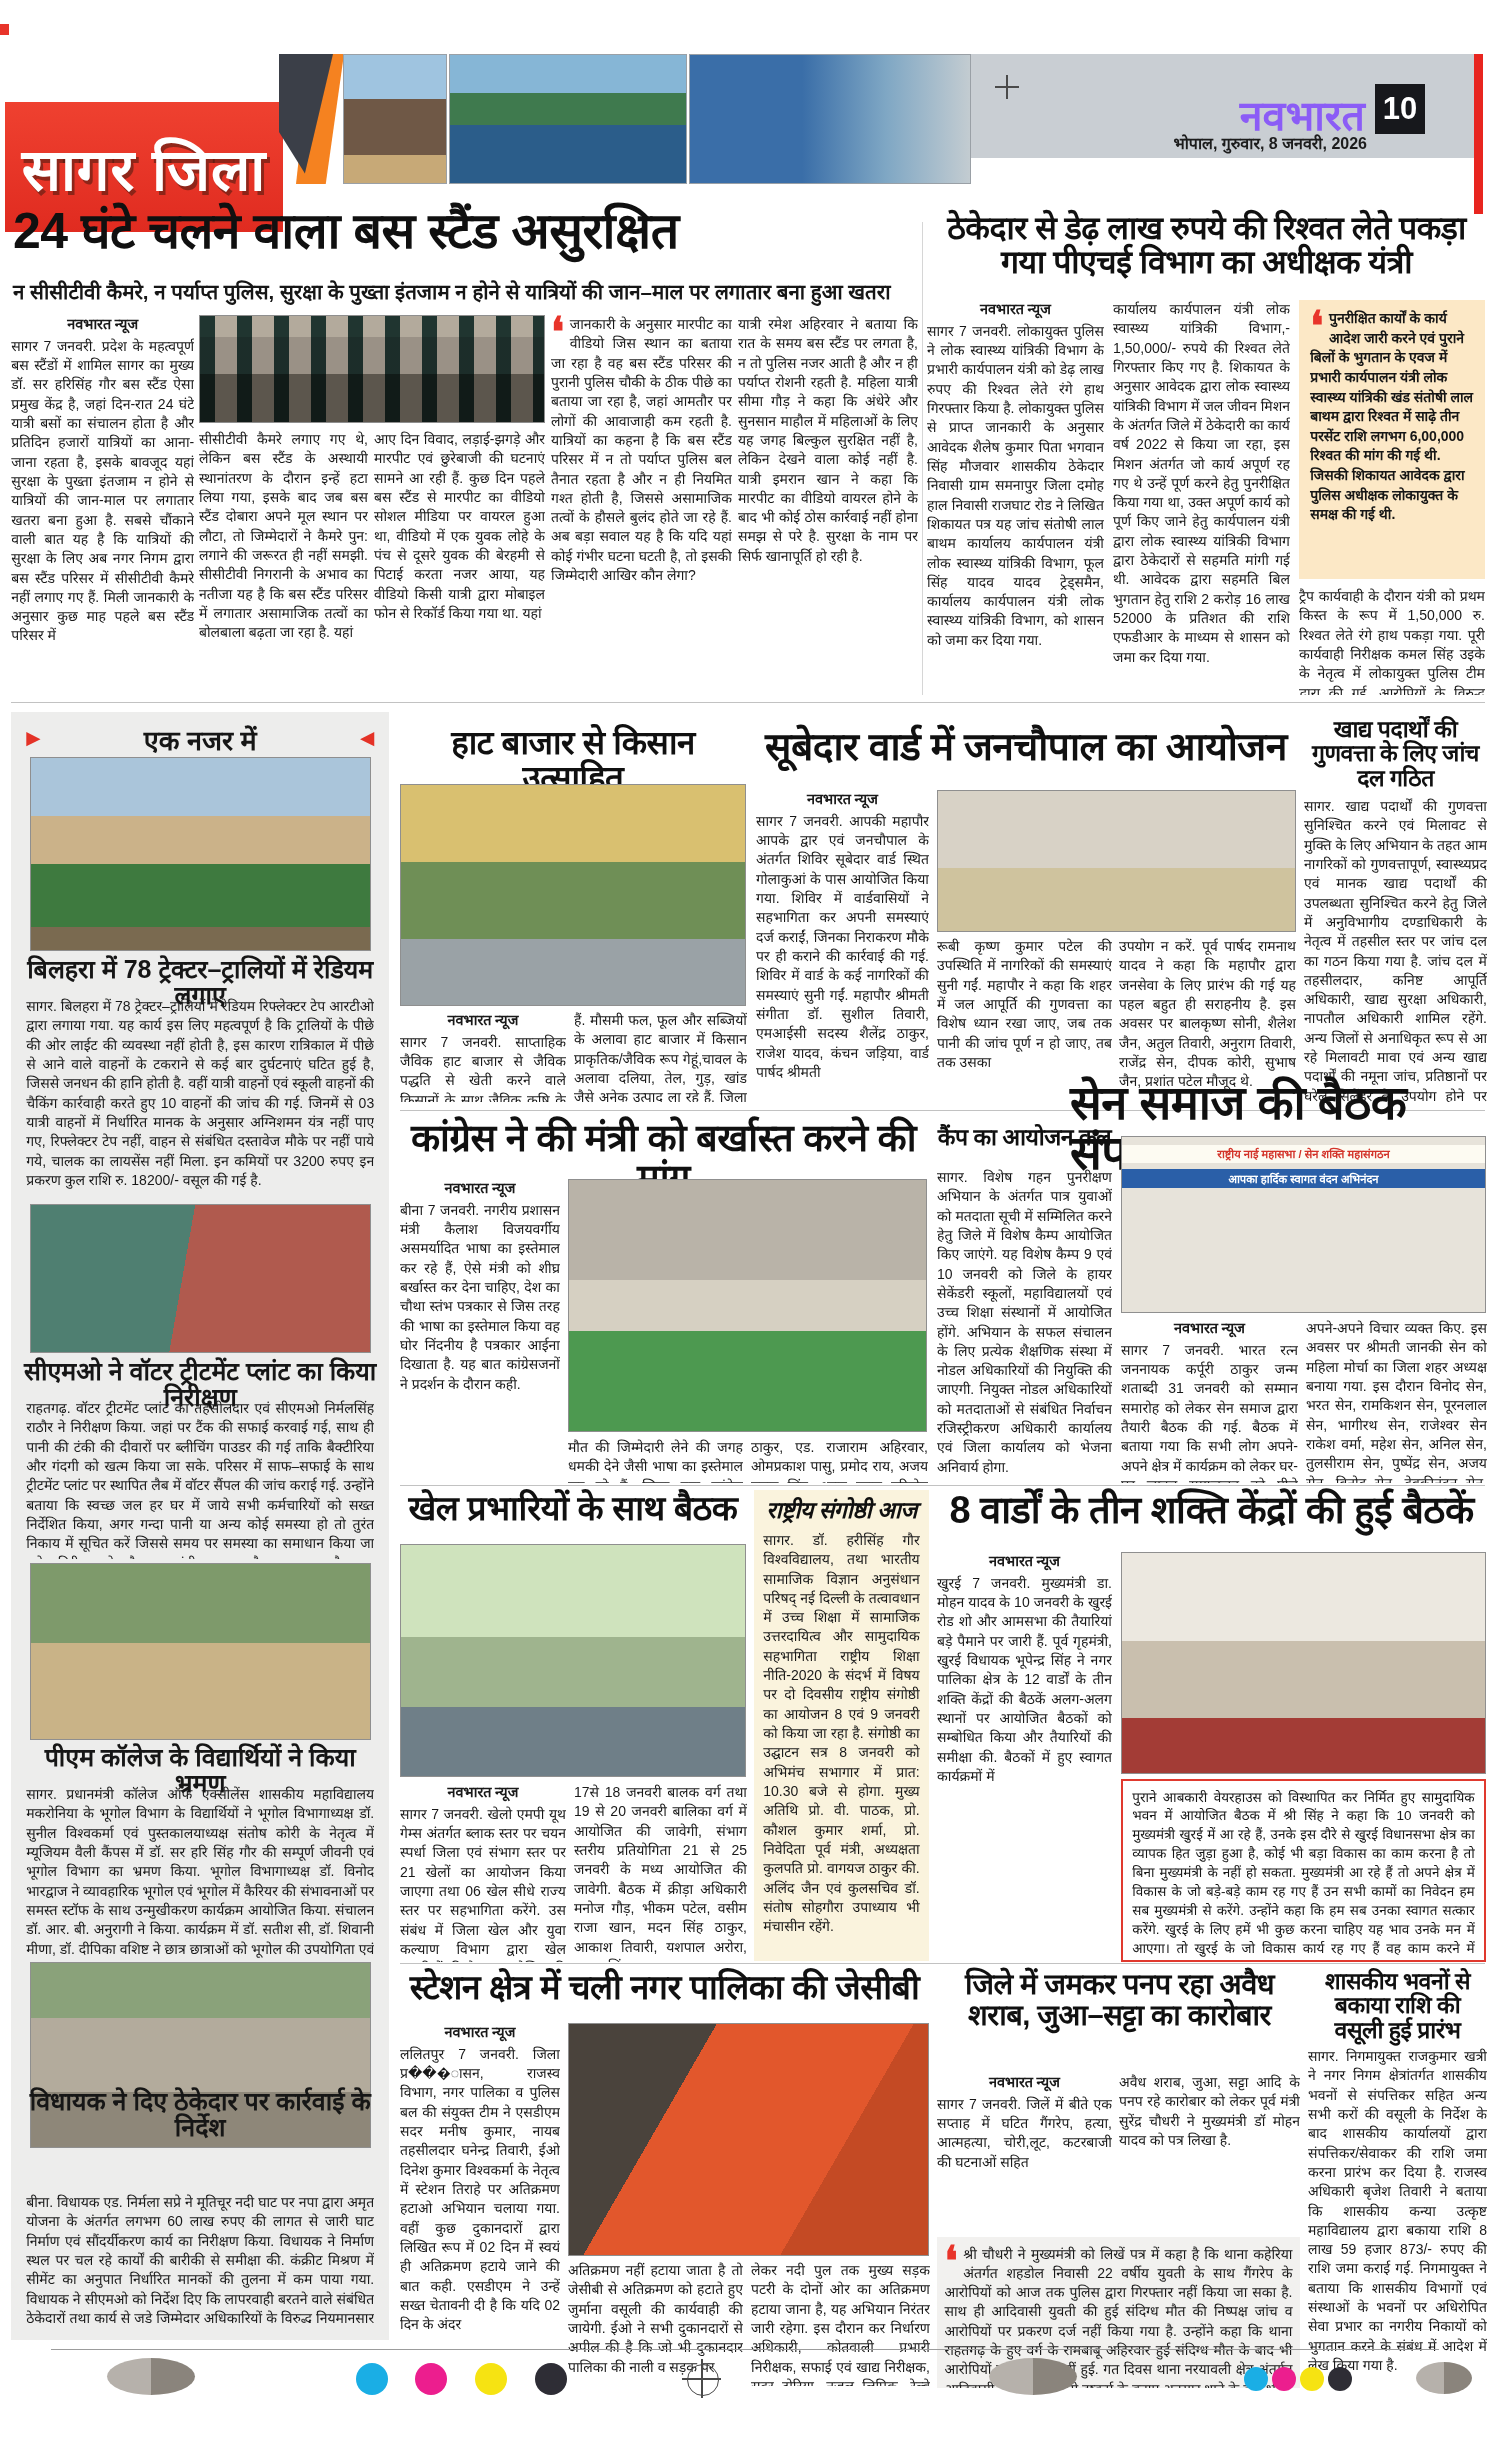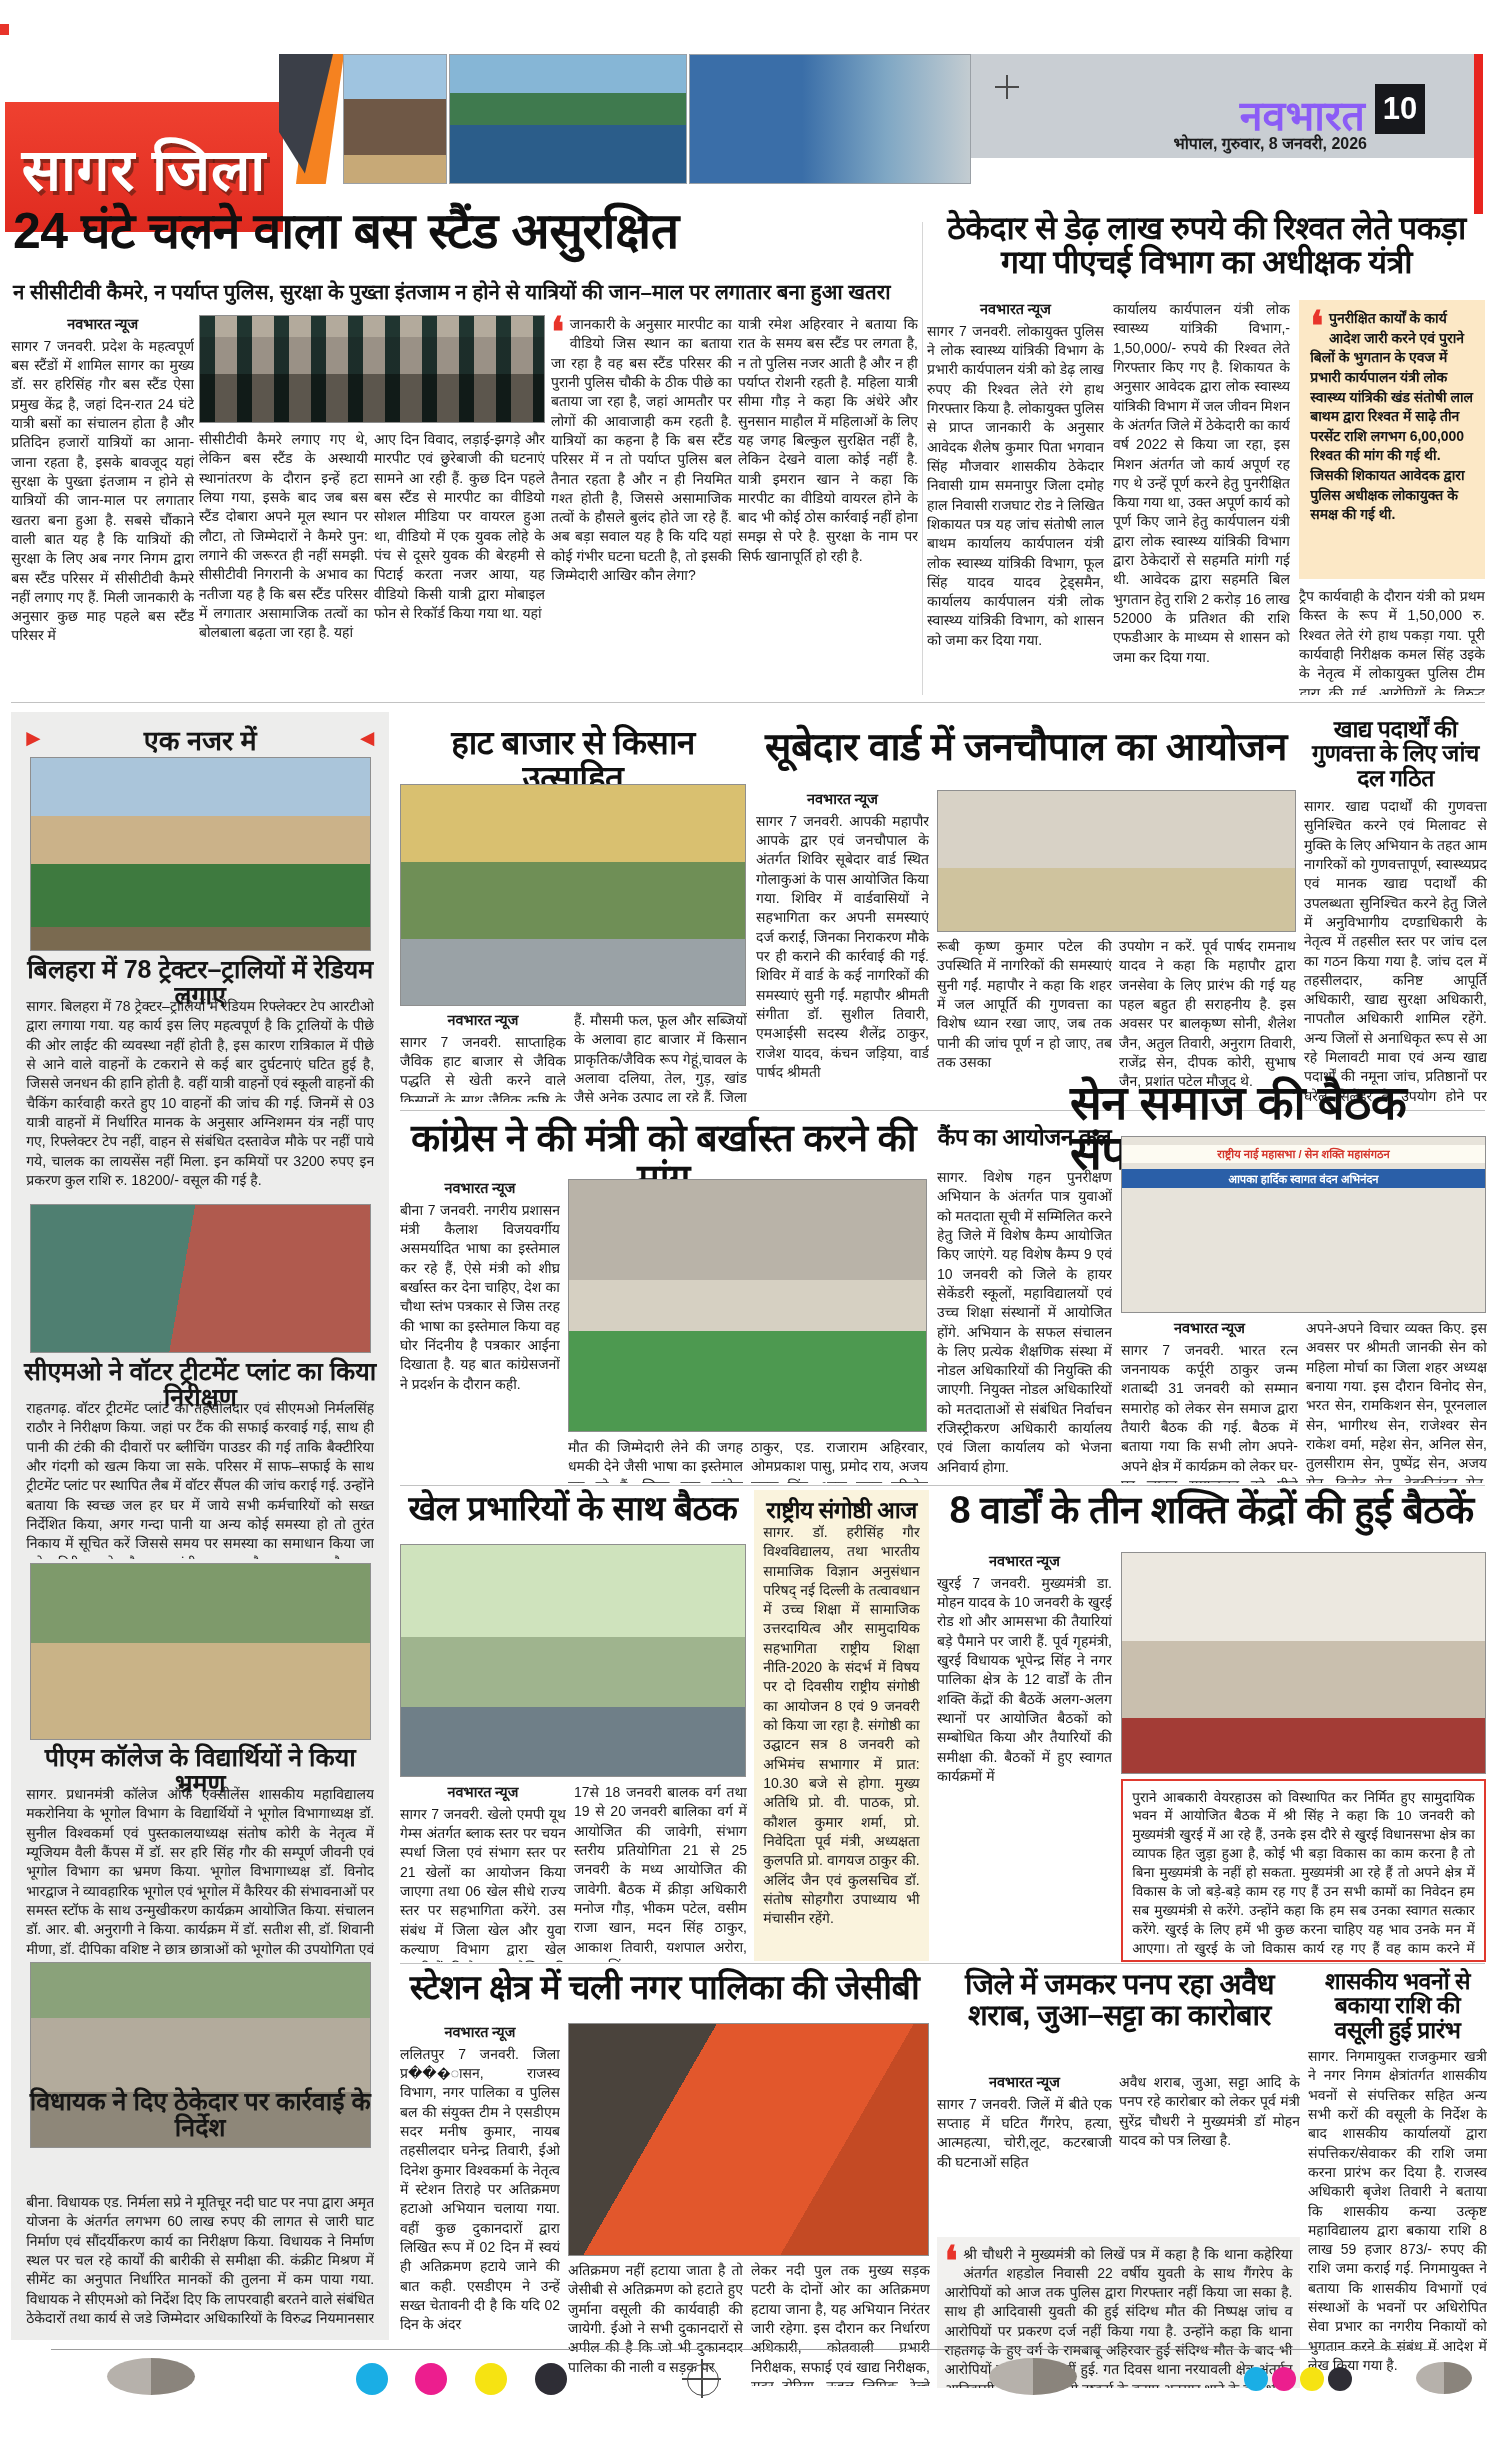--- a/index.html
+++ b/index.html
@@ -216,21 +216,21 @@
     <div class="abs headline" style="left:400px;top:1490px;width:346px;font-size:34px;text-align:center;">खेल प्रभारियों के साथ बैठक</div>
     <div class="abs photo ph-khel" style="left:400px;top:1544px;width:346px;height:233px;"></div>
     <div class="abs body-text" style="left:400px;top:1783px;width:166px;height:179px;">
       <span class="byline">नवभारत न्यूज</span>
       <span>सागर 7 जनवरी. खेलो एमपी यूथ गेम्स अंतर्गत ब्लाक स्तर पर चयन स्पर्धा जिला एवं संभाग स्तर पर 21 खेलों का आयोजन किया जाएगा तथा 06 खेल सीधे राज्य स्तर पर सहभागिता करेंगे. उस संबंध में जिला खेल और युवा कल्याण विभाग द्वारा खेल प्रभारियों की बैठक आयोजित की गई. बैठक में विकासखंड स्तरीय चयन स्पर्धा 10 से 15 जनवरी के मध्य आयोजित की जाएगी, जिला स्तरीय प्रतियोगिता</span>
     </div>
     <div class="abs body-text" style="left:574px;top:1783px;width:173px;height:179px;">17से 18 जनवरी बालक वर्ग तथा 19 से 20 जनवरी बालिका वर्ग में आयोजित की जावेगी, संभाग स्तरीय प्रतियोगिता 21 से 25 जनवरी के मध्य आयोजित की जावेगी. बैठक में क्रीड़ा अधिकारी मनोज गौड़, भीकम पटेल, वसीम राजा खान, मदन सिंह ठाकुर, आकाश तिवारी, यशपाल अरोरा, पदम सिंह, भगवानदास कश्यप, दीपक कुमार, योगेश कोरी, विशाल डोमर, राजेश ठाकुर सोहेल खान मौजूद थे.</div>
   </div>
 
   <div class="abs cream-box" style="left:754px;top:1490px;width:175px;height:471px;">
-    <div class="headline" style="font-size:23px;text-align:center;margin-bottom:1px;">राष्ट्रीय संगोष्ठी आज</div>
+    <div class="headline" style="font-size:23px;text-align:center;margin-bottom:9px;font-style:italic;">राष्ट्रीय संगोष्ठी आज</div>
     <div class="body-text" style="height:410px;">सागर. डॉ. हरीसिंह गौर विश्वविद्यालय, तथा भारतीय सामाजिक विज्ञान अनुसंधान परिषद् नई दिल्ली के तत्वावधान में उच्च शिक्षा में सामाजिक उत्तरदायित्व और सामुदायिक सहभागिता राष्ट्रीय शिक्षा नीति-2020 के संदर्भ में विषय पर दो दिवसीय राष्ट्रीय संगोष्ठी का आयोजन 8 एवं 9 जनवरी को किया जा रहा है. संगोष्ठी का उद्घाटन सत्र 8 जनवरी को अभिमंच सभागार में प्रात: 10.30 बजे से होगा. मुख्य अतिथि प्रो. वी. पाठक, प्रो. कौशल कुमार शर्मा, प्रो. निवेदिता पूर्व मंत्री, अध्यक्षता कुलपति प्रो. वागयज ठाकुर की. अलिंद जैन एवं कुलसचिव डॉ. संतोष सोहगौरा उपाध्याय भी मंचासीन रहेंगे.</div>
   </div>
 
   <div>
     <div class="abs headline" style="left:937px;top:1490px;width:549px;font-size:38px;text-align:center;">8 वार्डों के तीन शक्ति केंद्रों की हुई बैठकें</div>
     <div class="abs body-text" style="left:937px;top:1552px;width:175px;height:410px;">
       <span class="byline">नवभारत न्यूज</span>
       <span>खुरई 7 जनवरी. मुख्यमंत्री डा. मोहन यादव के 10 जनवरी के खुरई रोड शो और आमसभा की तैयारियां बड़े पैमाने पर जारी हैं. पूर्व गृहमंत्री, खुरई विधायक भूपेन्द्र सिंह ने नगर पालिका क्षेत्र के 12 वार्डों के तीन शक्ति केंद्रों की बैठकें अलग-अलग स्थानों पर आयोजित बैठकों को सम्बोधित किया और तैयारियों की समीक्षा की. बैठकों में हुए स्वागत कार्यक्रमों में</span>
     </div>
     <div class="abs photo ph-wards" style="left:1121px;top:1552px;width:365px;height:222px;"></div>

